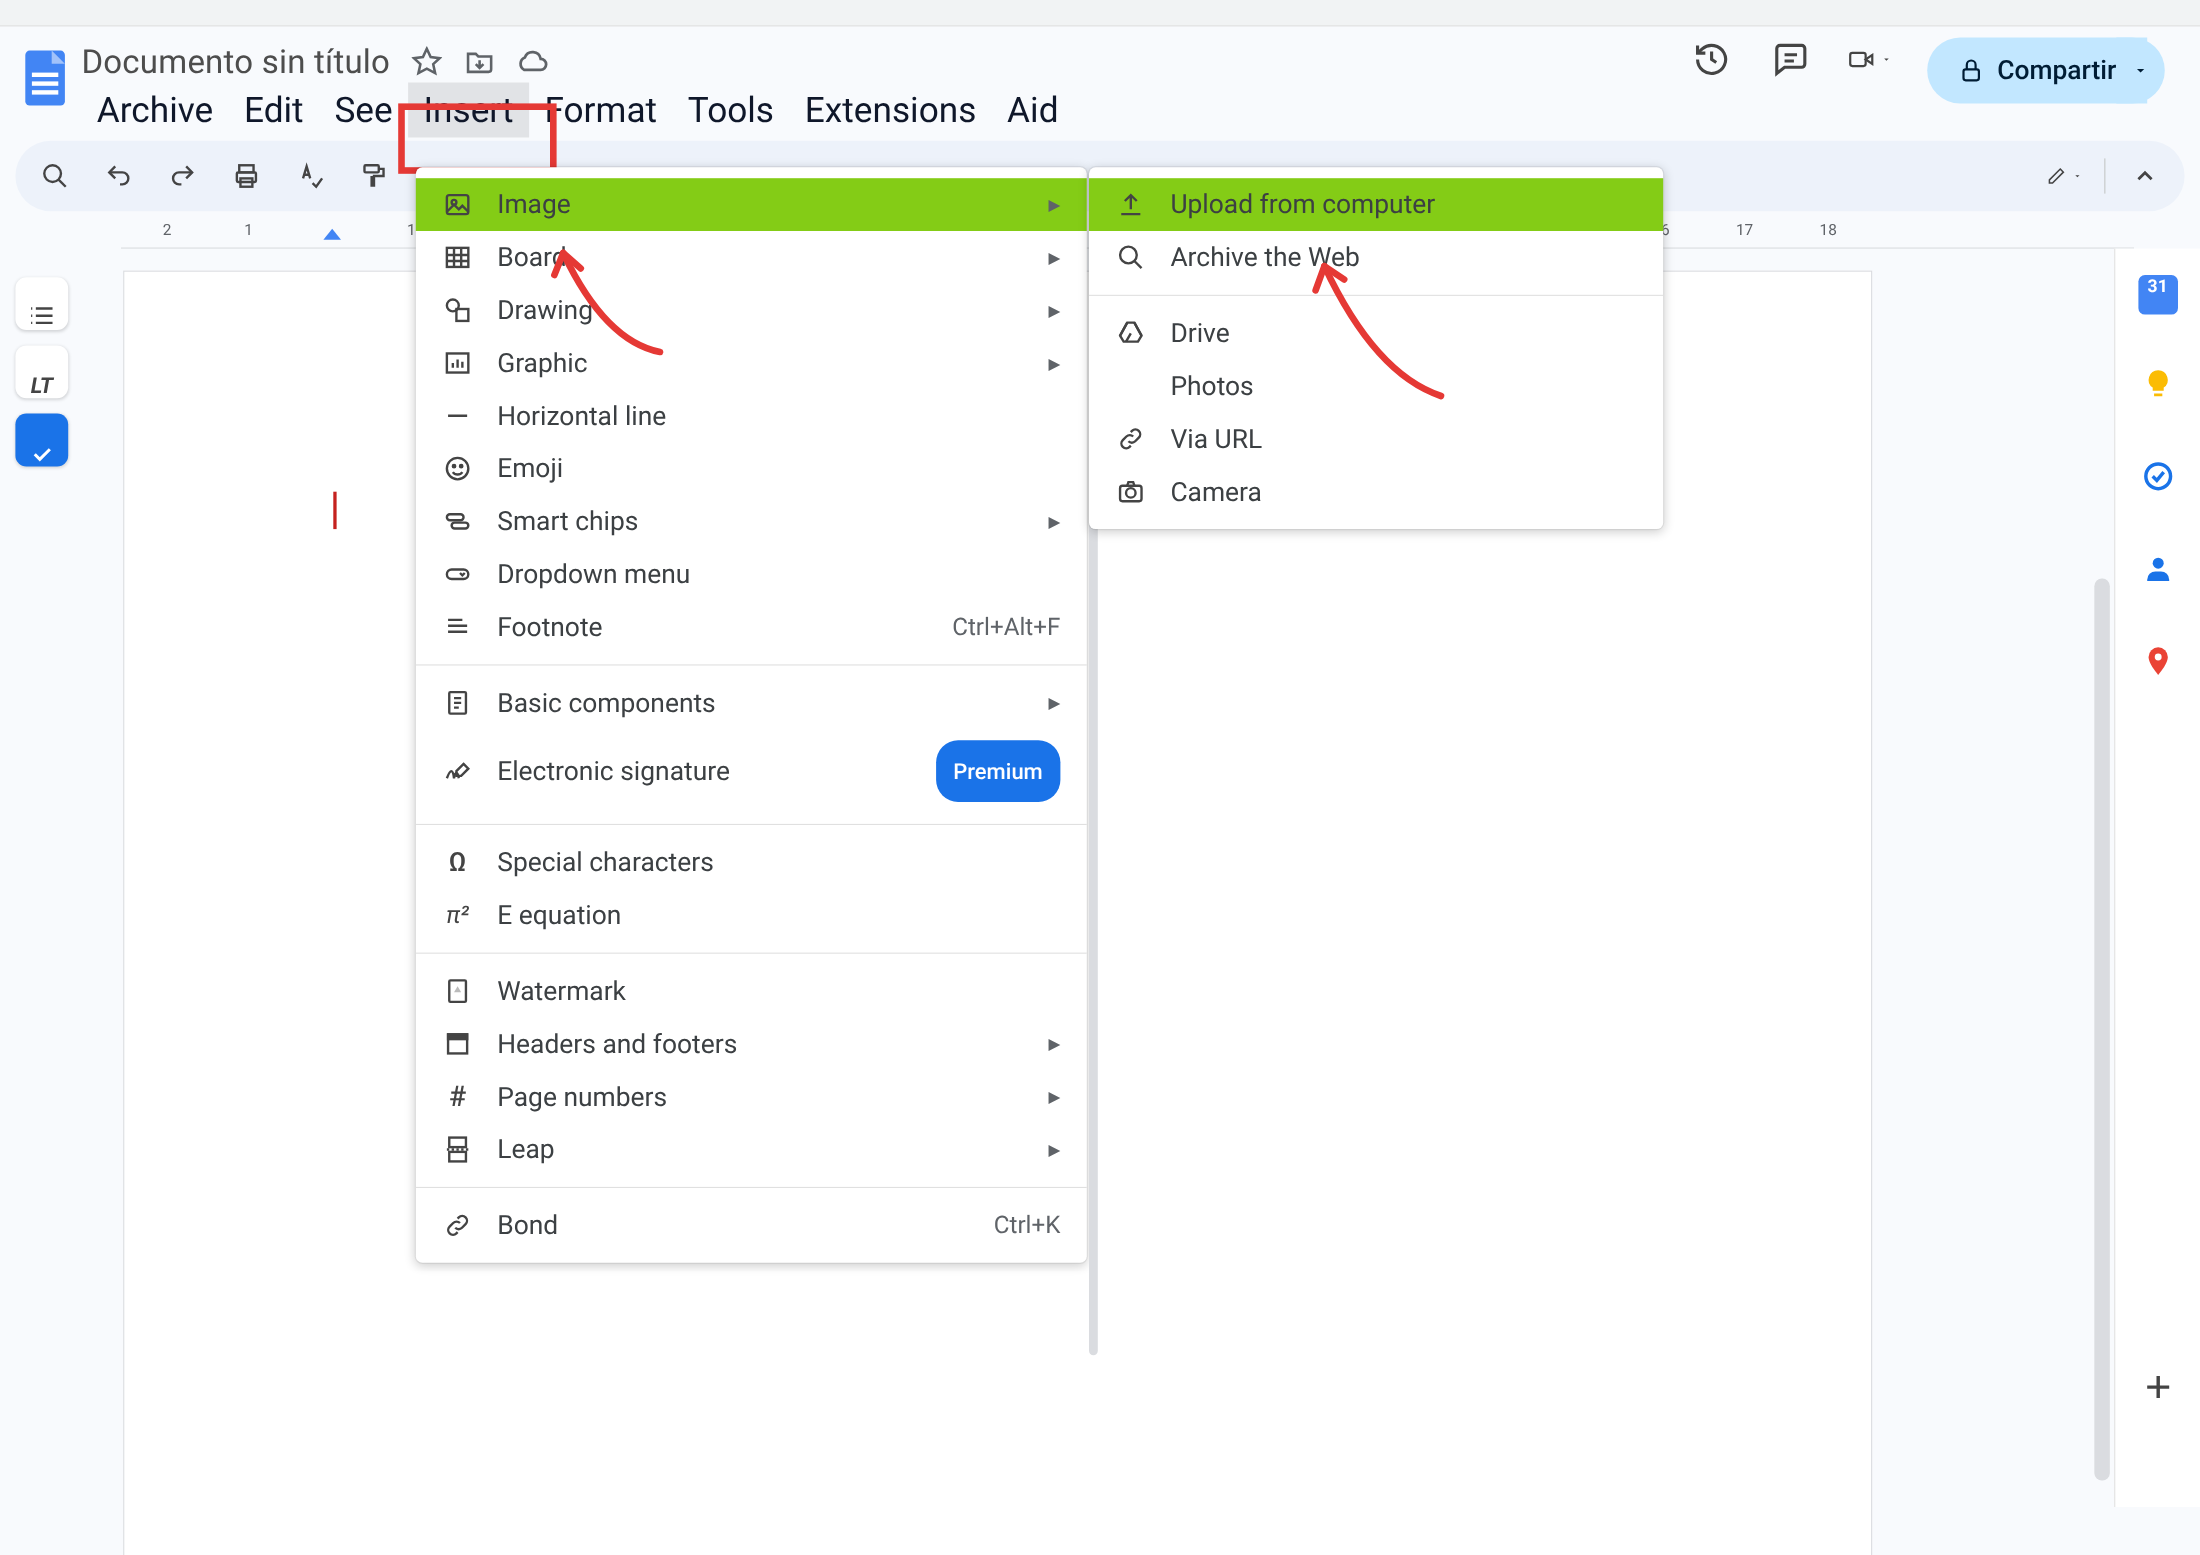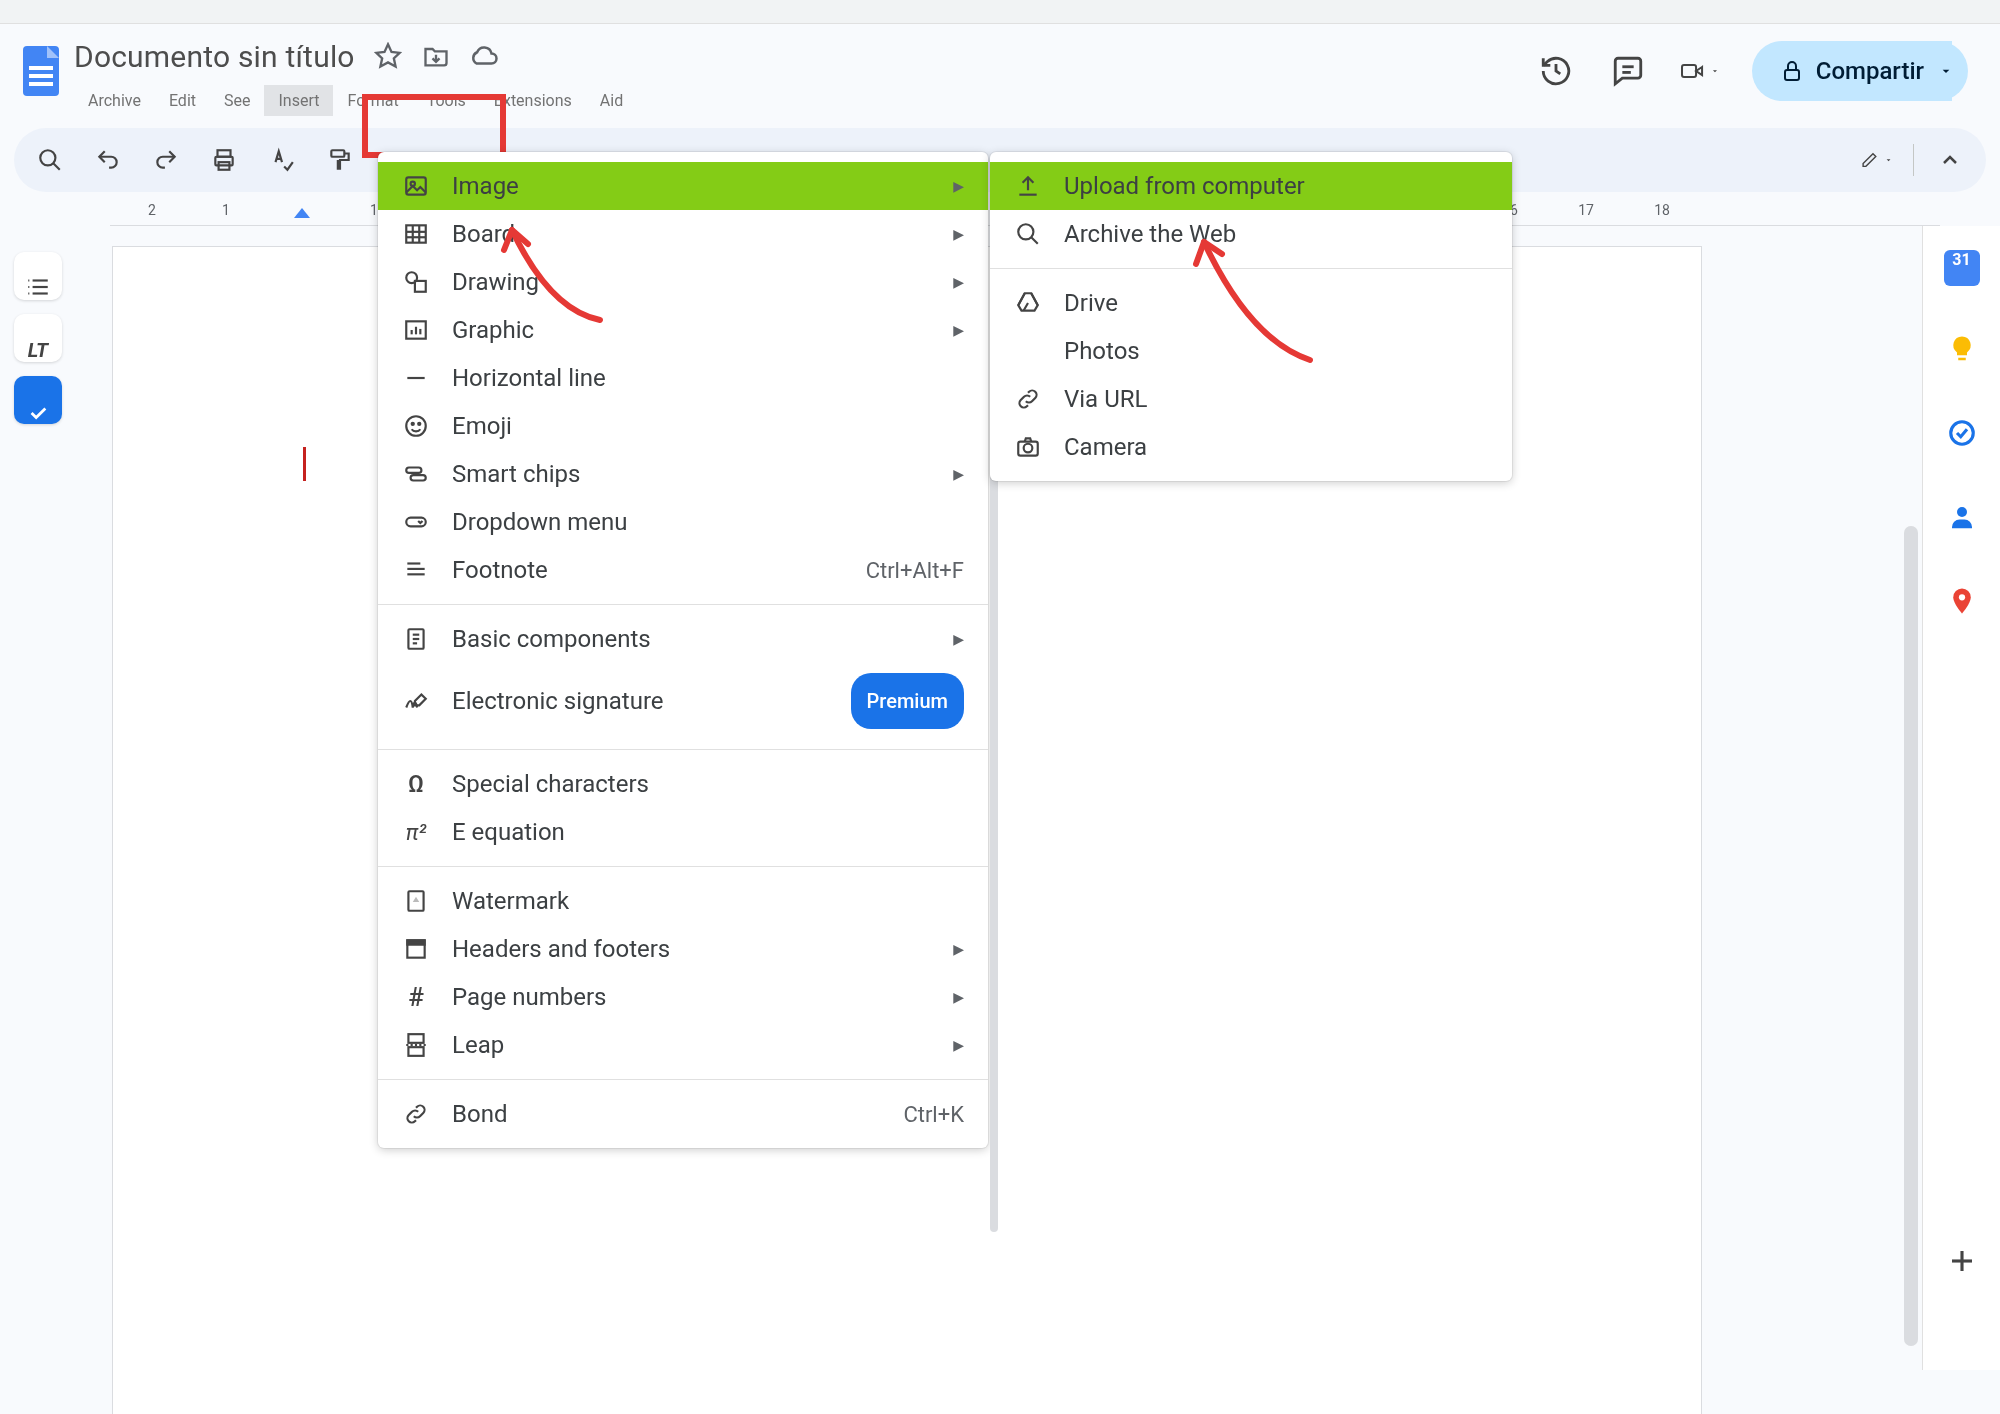--- a/index.html
+++ b/index.html
@@ -49,38 +49,38 @@
     color:#444;
   }
   .menu-row {
     display: flex;
     align-items: center;
     gap: 0;
     height: 40px;
     margin-top: 2px;
   }
   .menu-item {
-    font-size: 16px;
+    font-size: 32px;
     padding: 6px 14px;
-    color: #737373;
+    color: #0f172a;
     cursor: pointer;
     position: relative;
   }
   .menu-item.highlighted {
     background: #e1e3e6;
   }
   .red-box {
     position: absolute;
     border: 6px solid #e53935;
     pointer-events: none;
   }
   .header-right {
     margin-left: auto;
     display: flex;
-    align-items: center;
+    align-items: flex-start;
     gap: 32px;
     padding-right: 12px;
     height: 74px;
   }
   .hr-icon {
     width: 40px;height:40px;
     display:flex;align-items:center;justify-content:center;
     color:#444;
   }
   .share-btn {

